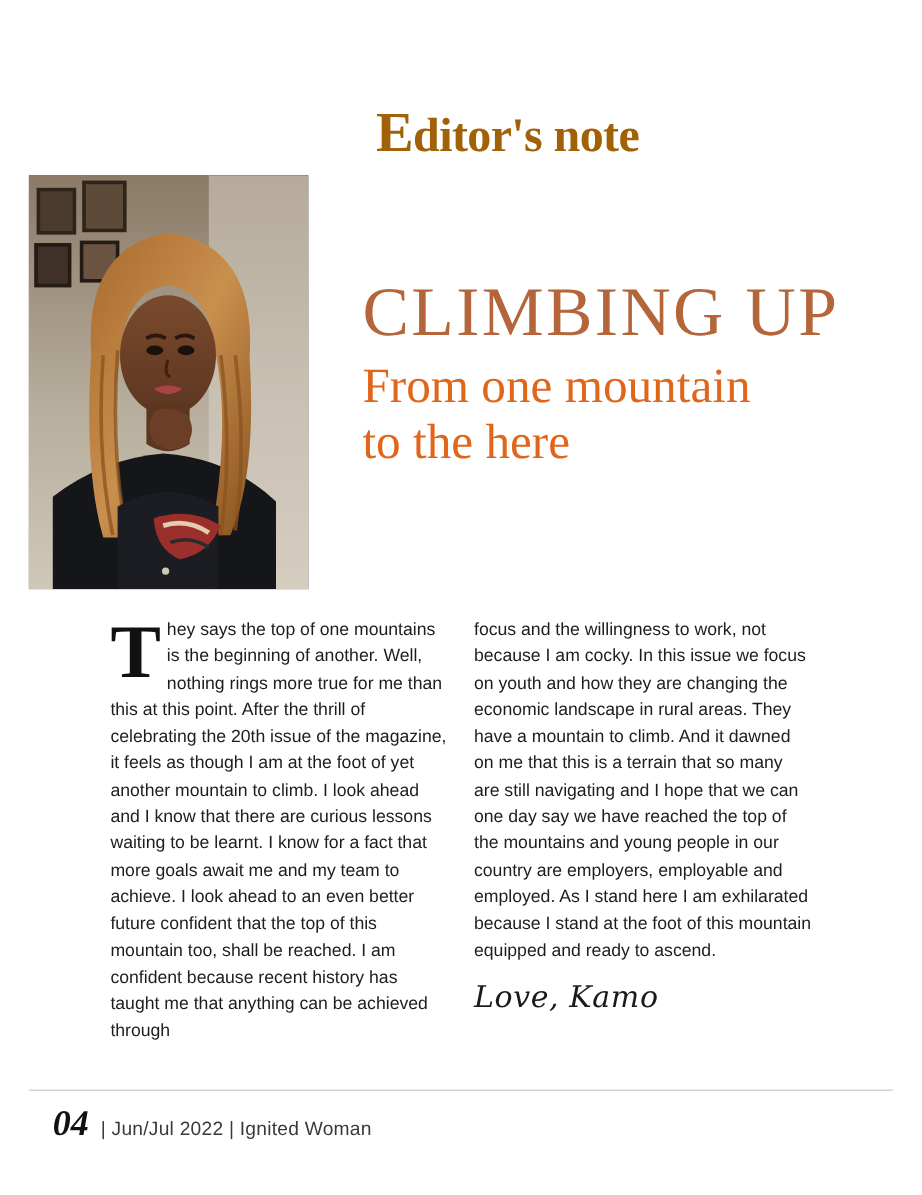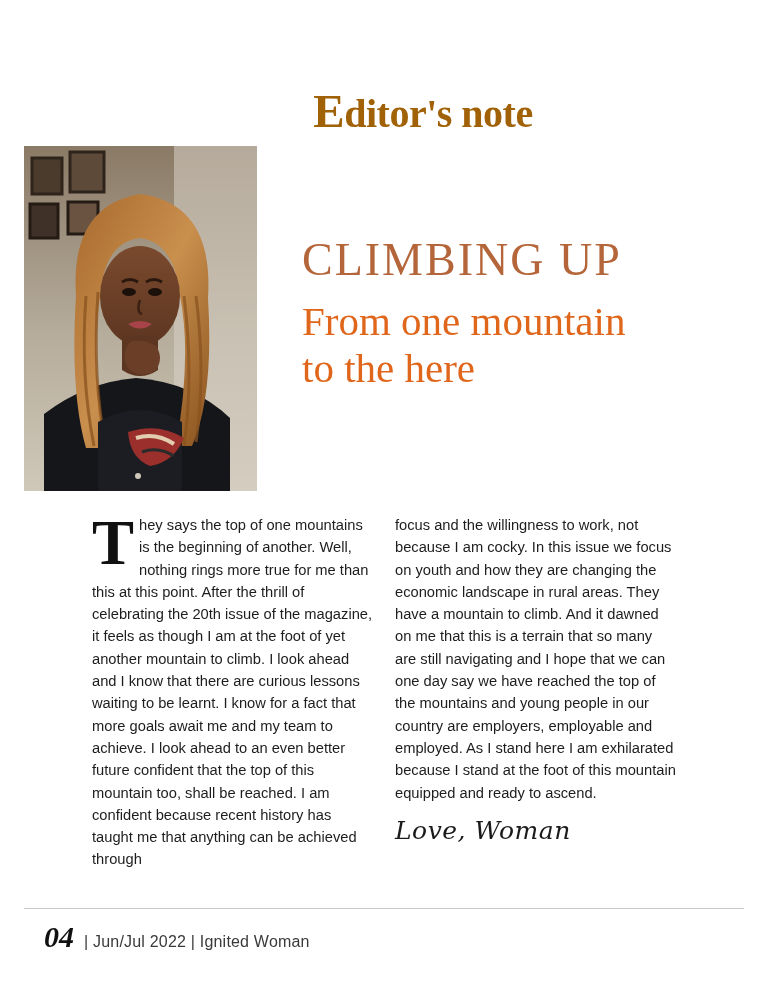--- a/index.html
+++ b/index.html
@@ -57,21 +57,21 @@
 
   
   .headline-wrap {
     position: absolute;
     left: 302px;
     top: 232px;
     width: 400px;
   }
   .headline-main {
     font-family: "Liberation Serif", serif;
-    font-size: 46px;
+    font-size: 58px;
     line-height: 56px;
     letter-spacing: 2px;
     color: #b4663a;
     font-weight: 400;
     white-space: nowrap;
   }
   .headline-sub {
     font-family: Liberation Serif, serif;
     font-size: 41px;
     line-height: 47px;
@@ -234,21 +234,21 @@
     <div class="col">
       <span class="dropcap">T</span>
       <p>hey says the top of one mountains is the beginning of another.
 Well, nothing rings more true for me than this at this point. After the thrill of celebrating the 20th issue of the magazine, it feels as though I am at the foot of yet another mountain to climb. I look ahead and I know that there are curious lessons waiting to be learnt. I know for a fact that more goals await me and my team to achieve. I look ahead to an even better future confident that the top of this mountain too, shall be reached. I am confident because recent history has taught me that  anything can be achieved through</p>
     </div>
     <div class="col">
       <p>focus and the willingness to work, not because I am cocky.
 In this issue we focus on youth and how they are changing the economic landscape in rural areas. They have a mountain to climb.
 And it dawned on me that this is a terrain that so many are still navigating and I hope that we can one day say we have reached the top of the mountains and young people in our country are employers, employable and employed.
 As I stand here I am exhilarated because I stand at the foot of this mountain equipped and ready to ascend.</p>
-      <div class="signature">Love, Woman</div>
+      <div class="signature">Love, Kamo</div>
     </div>
   </div>
 
   <div class="footer-rule"></div>
   <div class="footer">
     <span class="folio">04</span>
     <span class="footer-meta">| Jun/Jul 2022  | Ignited Woman</span>
   </div>
 
 </div>

